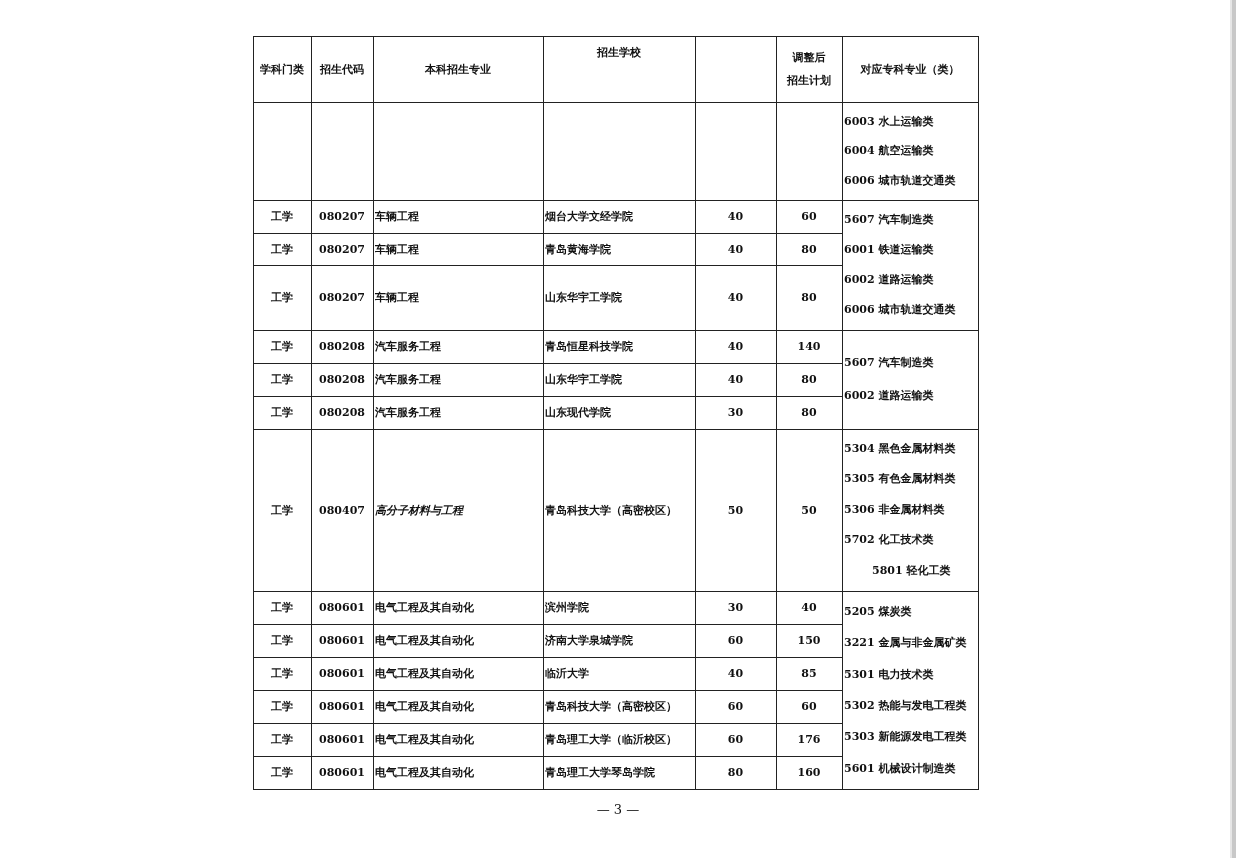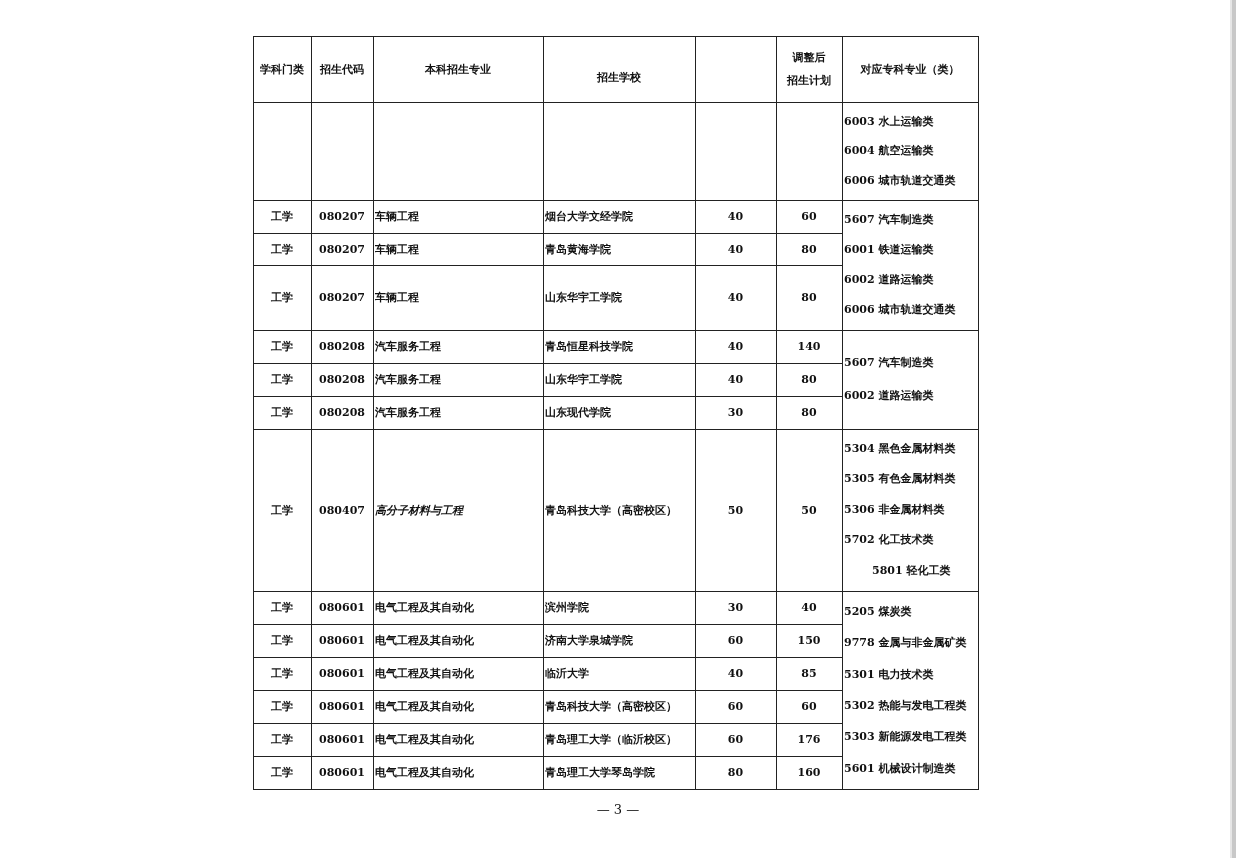--- a/index.html
+++ b/index.html
@@ -23,21 +23,21 @@
 </head>
 <body>
 
 <div class="page-edge2"></div>
 <div class="page-edge"></div>
 
 <div class="tbl" id="tbl">
     <div class="cell c" style="left: 253px; top: 36px; width: 58px; height: 66px;">学科门类</div>
     <div class="cell c" style="left: 311px; top: 36px; width: 62px; height: 66px;">招生代码</div>
     <div class="cell c" style="left: 373px; top: 36px; width: 170px; height: 66px; text-align: center;">本科招生专业</div>
-    <div class="cell c" style="left: 543px; top: 44px; width: 152px; height: 66px;">招生学校</div>
+    <div class="cell c" style="left: 543px; top: 20px; width: 152px; height: 66px; font-family: Liberation Mono, monospace;">招生学校</div>
     <div class="cell c hdr2" style="left: 776px; top: 36px; width: 66px; height: 66px;">
       <span style="margin-bottom: 12px;">调整后</span>
       <span>招生计划</span>
     </div>
     <div class="cell c" style="left: 842px; top: 36px; width: 136px; height: 66px;">对应专科专业（类）</div>
     <div class="cell l stack" style="left: 842px; top: 102px; width: 136px; height: 98px; gap: 0px; justify-content: center;">
       <span style="height: 29.3333px; line-height: 29.3333px;">6003 水上运输类</span>
       <span style="height: 29.3333px; line-height: 29.3333px;">6004 航空运输类</span>
       <span style="height: 29.3333px; line-height: 29.3333px;">6006 城市轨道交通类</span>
     </div>
@@ -131,21 +131,21 @@
     </div>
     <div class="cell l stack" style="left: 842px; top: 429px; width: 136px; height: 162px; gap: 0px; justify-content: center;">
       <span style="height: 30.4px; line-height: 30.4px;">5304 黑色金属材料类</span>
       <span style="height: 30.4px; line-height: 30.4px;">5305 有色金属材料类</span>
       <span style="height: 30.4px; line-height: 30.4px;">5306 非金属材料类</span>
       <span style="height: 30.4px; line-height: 30.4px;">5702 化工技术类</span>
       <span style="height: 30.4px; line-height: 30.4px; padding-left: 28px;">5801 轻化工类</span>
     </div>
     <div class="cell l stack" style="left: 842px; top: 591px; width: 136px; height: 198px; gap: 0px; justify-content: center;">
       <span style="height: 31.3333px; line-height: 31.3333px;">5205 煤炭类</span>
-      <span style="height: 31.3333px; line-height: 31.3333px;">9778 金属与非金属矿类</span>
+      <span style="height: 31.3333px; line-height: 31.3333px;">3221 金属与非金属矿类</span>
       <span style="height: 31.3333px; line-height: 31.3333px;">5301 电力技术类</span>
       <span style="height: 31.3333px; line-height: 31.3333px;">5302 热能与发电工程类</span>
       <span style="height: 31.3333px; line-height: 31.3333px;">5303 新能源发电工程类</span>
       <span style="height: 31.3333px; line-height: 31.3333px;">5601 机械设计制造类</span>
     </div>
     <div class="hline" style="left: 253px; width: 590px; top: 36px;"></div>
     <div class="hline" style="left: 253px; width: 590px; top: 102px;"></div>
     <div class="hline" style="left: 253px; width: 590px; top: 200px;"></div>
     <div class="hline" style="left: 253px; width: 590px; top: 233px;"></div>
     <div class="hline" style="left: 253px; width: 590px; top: 265px;"></div>

